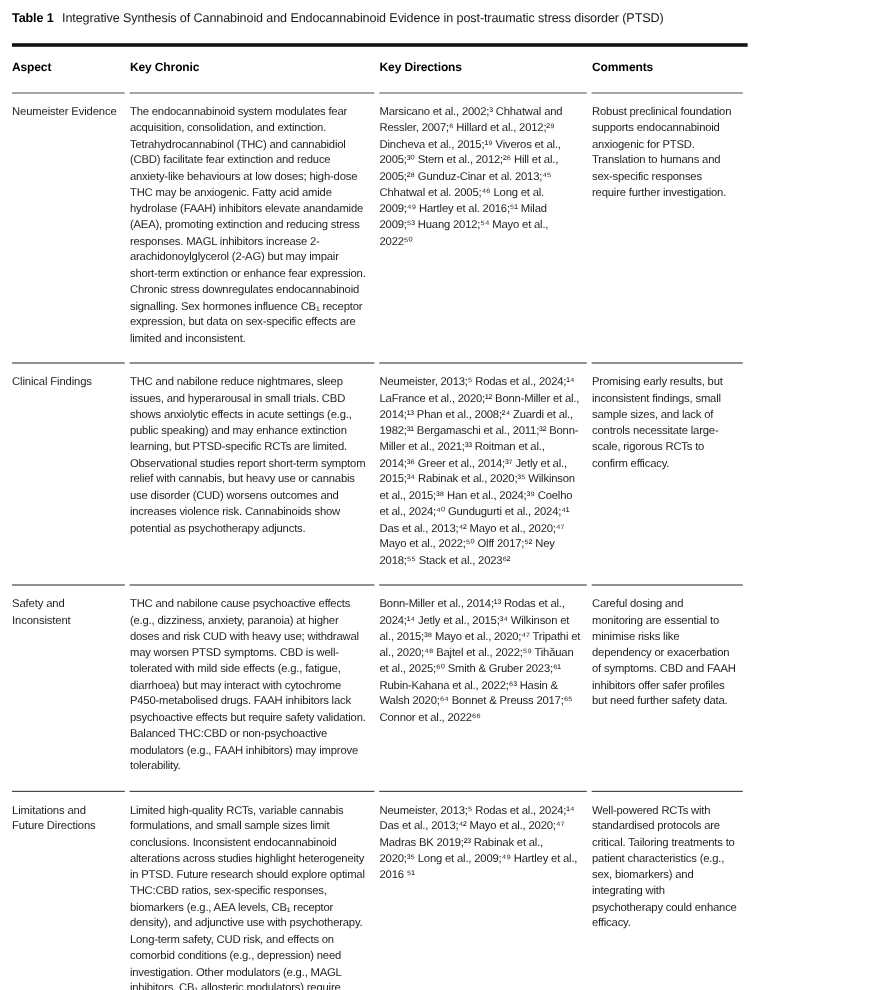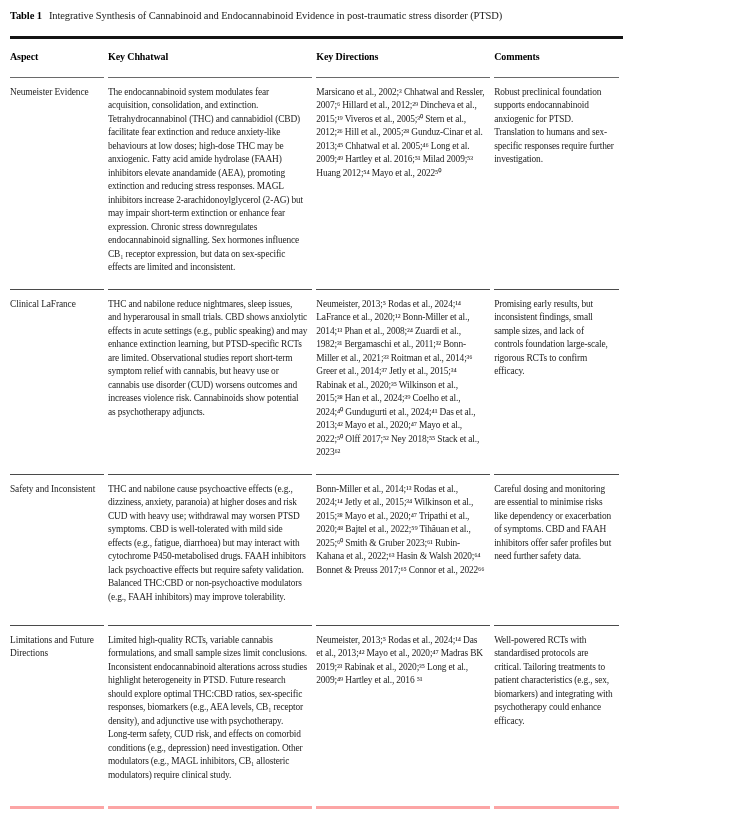--- a/index.html
+++ b/index.html
@@ -13,21 +13,20 @@
     overflow: hidden;
     font-family: "Liberation Sans", "DejaVu Sans", sans-serif;
     color: #1e1e1e;
     -webkit-font-smoothing: antialiased;
   }
   .page {
     box-sizing: border-box;
     width: 632px;
     height: 825px;
     padding: 9px 9px 0 10px;
-    font-family: Liberation Serif, serif;
   }
   .table-title {
     font-size: 10.5px;
     line-height: 13px;
     letter-spacing: -0.1px;
     margin: 0 0 14px 0;
     color: #1a1a1a;
   }
   .t-label {
     font-weight: bold;
@@ -90,37 +89,37 @@
   <table class="evid">
     <colgroup>
       <col class="c-aspect">
       <col class="c-findings">
       <col class="c-refs">
       <col class="c-comments">
     </colgroup>
     <thead>
       <tr>
         <th>Aspect</th>
-        <th>Key Chhatwal</th>
+        <th>Key Chronic</th>
         <th>Key Directions</th>
         <th>Comments</th>
       </tr>
     </thead>
     <tbody>
       <tr class="r0">
         <td class="aspect">Neumeister Evidence</td>
         <td>The endocannabinoid system modulates fear acquisition, consolidation, and extinction. Tetrahydrocannabinol (THC) and cannabidiol (CBD) facilitate fear extinction and reduce anxiety-like behaviours at low doses; high-dose THC may be anxiogenic. Fatty acid amide hydrolase (FAAH) inhibitors elevate anandamide (AEA), promoting extinction and reducing stress responses. MAGL inhibitors increase 2-arachidonoylglycerol (2-AG) but may impair short-term extinction or enhance fear expression. Chronic stress downregulates endocannabinoid signalling. Sex hormones influence CB₁ receptor expression, but data on sex-specific effects are limited and inconsistent.</td>
         <td>Marsicano et al., 2002;³ Chhatwal and Ressler, 2007;⁶ Hillard et al., 2012;²⁹ Dincheva et al., 2015;¹⁹ Viveros et al., 2005;³⁰ Stern et al., 2012;²⁶ Hill et al., 2005;²⁸ Gunduz-Cinar et al. 2013;⁴⁵ Chhatwal et al. 2005;⁴⁶ Long et al. 2009;⁴⁹ Hartley et al. 2016;⁵¹ Milad 2009;⁵³ Huang 2012;⁵⁴ Mayo et al., 2022⁵⁰</td>
         <td>Robust preclinical foundation supports endocannabinoid anxiogenic for PTSD. Translation to humans and sex-specific responses require further investigation.</td>
       </tr>
       <tr class="r1">
-        <td class="aspect">Clinical LaFrance</td>
+        <td class="aspect">Clinical Findings</td>
         <td>THC and nabilone reduce nightmares, sleep issues, and hyperarousal in small trials. CBD shows anxiolytic effects in acute settings (e.g., public speaking) and may enhance extinction learning, but PTSD-specific RCTs are limited. Observational studies report short-term symptom relief with cannabis, but heavy use or cannabis use disorder (CUD) worsens outcomes and increases violence risk. Cannabinoids show potential as psychotherapy adjuncts.</td>
         <td>Neumeister, 2013;⁵ Rodas et al., 2024;¹⁴ LaFrance et al., 2020;¹² Bonn-Miller et al., 2014;¹³ Phan et al., 2008;²⁴ Zuardi et al., 1982;³¹ Bergamaschi et al., 2011;³² Bonn-Miller et al., 2021;³³ Roitman et al., 2014;³⁶ Greer et al., 2014;³⁷ Jetly et al., 2015;³⁴ Rabinak et al., 2020;³⁵ Wilkinson et al., 2015;³⁸ Han et al., 2024;³⁹ Coelho et al., 2024;⁴⁰ Gundugurti et al., 2024;⁴¹ Das et al., 2013;⁴² Mayo et al., 2020;⁴⁷ Mayo et al., 2022;⁵⁰ Olff 2017;⁵² Ney 2018;⁵⁵ Stack et al., 2023⁶²</td>
-        <td>Promising early results, but inconsistent findings, small sample sizes, and lack of controls foundation large-scale, rigorous RCTs to confirm efficacy.</td>
+        <td>Promising early results, but inconsistent findings, small sample sizes, and lack of controls necessitate large-scale, rigorous RCTs to confirm efficacy.</td>
       </tr>
       <tr class="r2">
         <td class="aspect">Safety and Inconsistent</td>
         <td>THC and nabilone cause psychoactive effects (e.g., dizziness, anxiety, paranoia) at higher doses and risk CUD with heavy use; withdrawal may worsen PTSD symptoms. CBD is well-tolerated with mild side effects (e.g., fatigue, diarrhoea) but may interact with cytochrome P450-metabolised drugs. FAAH inhibitors lack psychoactive effects but require safety validation. Balanced THC:CBD or non-psychoactive modulators (e.g., FAAH inhibitors) may improve tolerability.</td>
         <td>Bonn-Miller et al., 2014;¹³ Rodas et al., 2024;¹⁴ Jetly et al., 2015;³⁴ Wilkinson et al., 2015;³⁸ Mayo et al., 2020;⁴⁷ Tripathi et al., 2020;⁴⁸ Bajtel et al., 2022;⁵⁹ Tihăuan et al., 2025;⁶⁰ Smith &amp; Gruber 2023;⁶¹ Rubin-Kahana et al., 2022;⁶³ Hasin &amp; Walsh 2020;⁶⁴ Bonnet &amp; Preuss 2017;⁶⁵ Connor et al., 2022⁶⁶</td>
         <td>Careful dosing and monitoring are essential to minimise risks like dependency or exacerbation of symptoms. CBD and FAAH inhibitors offer safer profiles but need further safety data.</td>
       </tr>
       <tr class="r3">
         <td class="aspect">Limitations and Future Directions</td>
         <td>Limited high-quality RCTs, variable cannabis formulations, and small sample sizes limit conclusions. Inconsistent endocannabinoid alterations across studies highlight heterogeneity in PTSD. Future research should explore optimal THC:CBD ratios, sex-specific responses, biomarkers (e.g., AEA levels, CB₁ receptor density), and adjunctive use with psychotherapy. Long-term safety, CUD risk, and effects on comorbid conditions (e.g., depression) need investigation. Other modulators (e.g., MAGL inhibitors, CB₁ allosteric modulators) require clinical study.</td>

